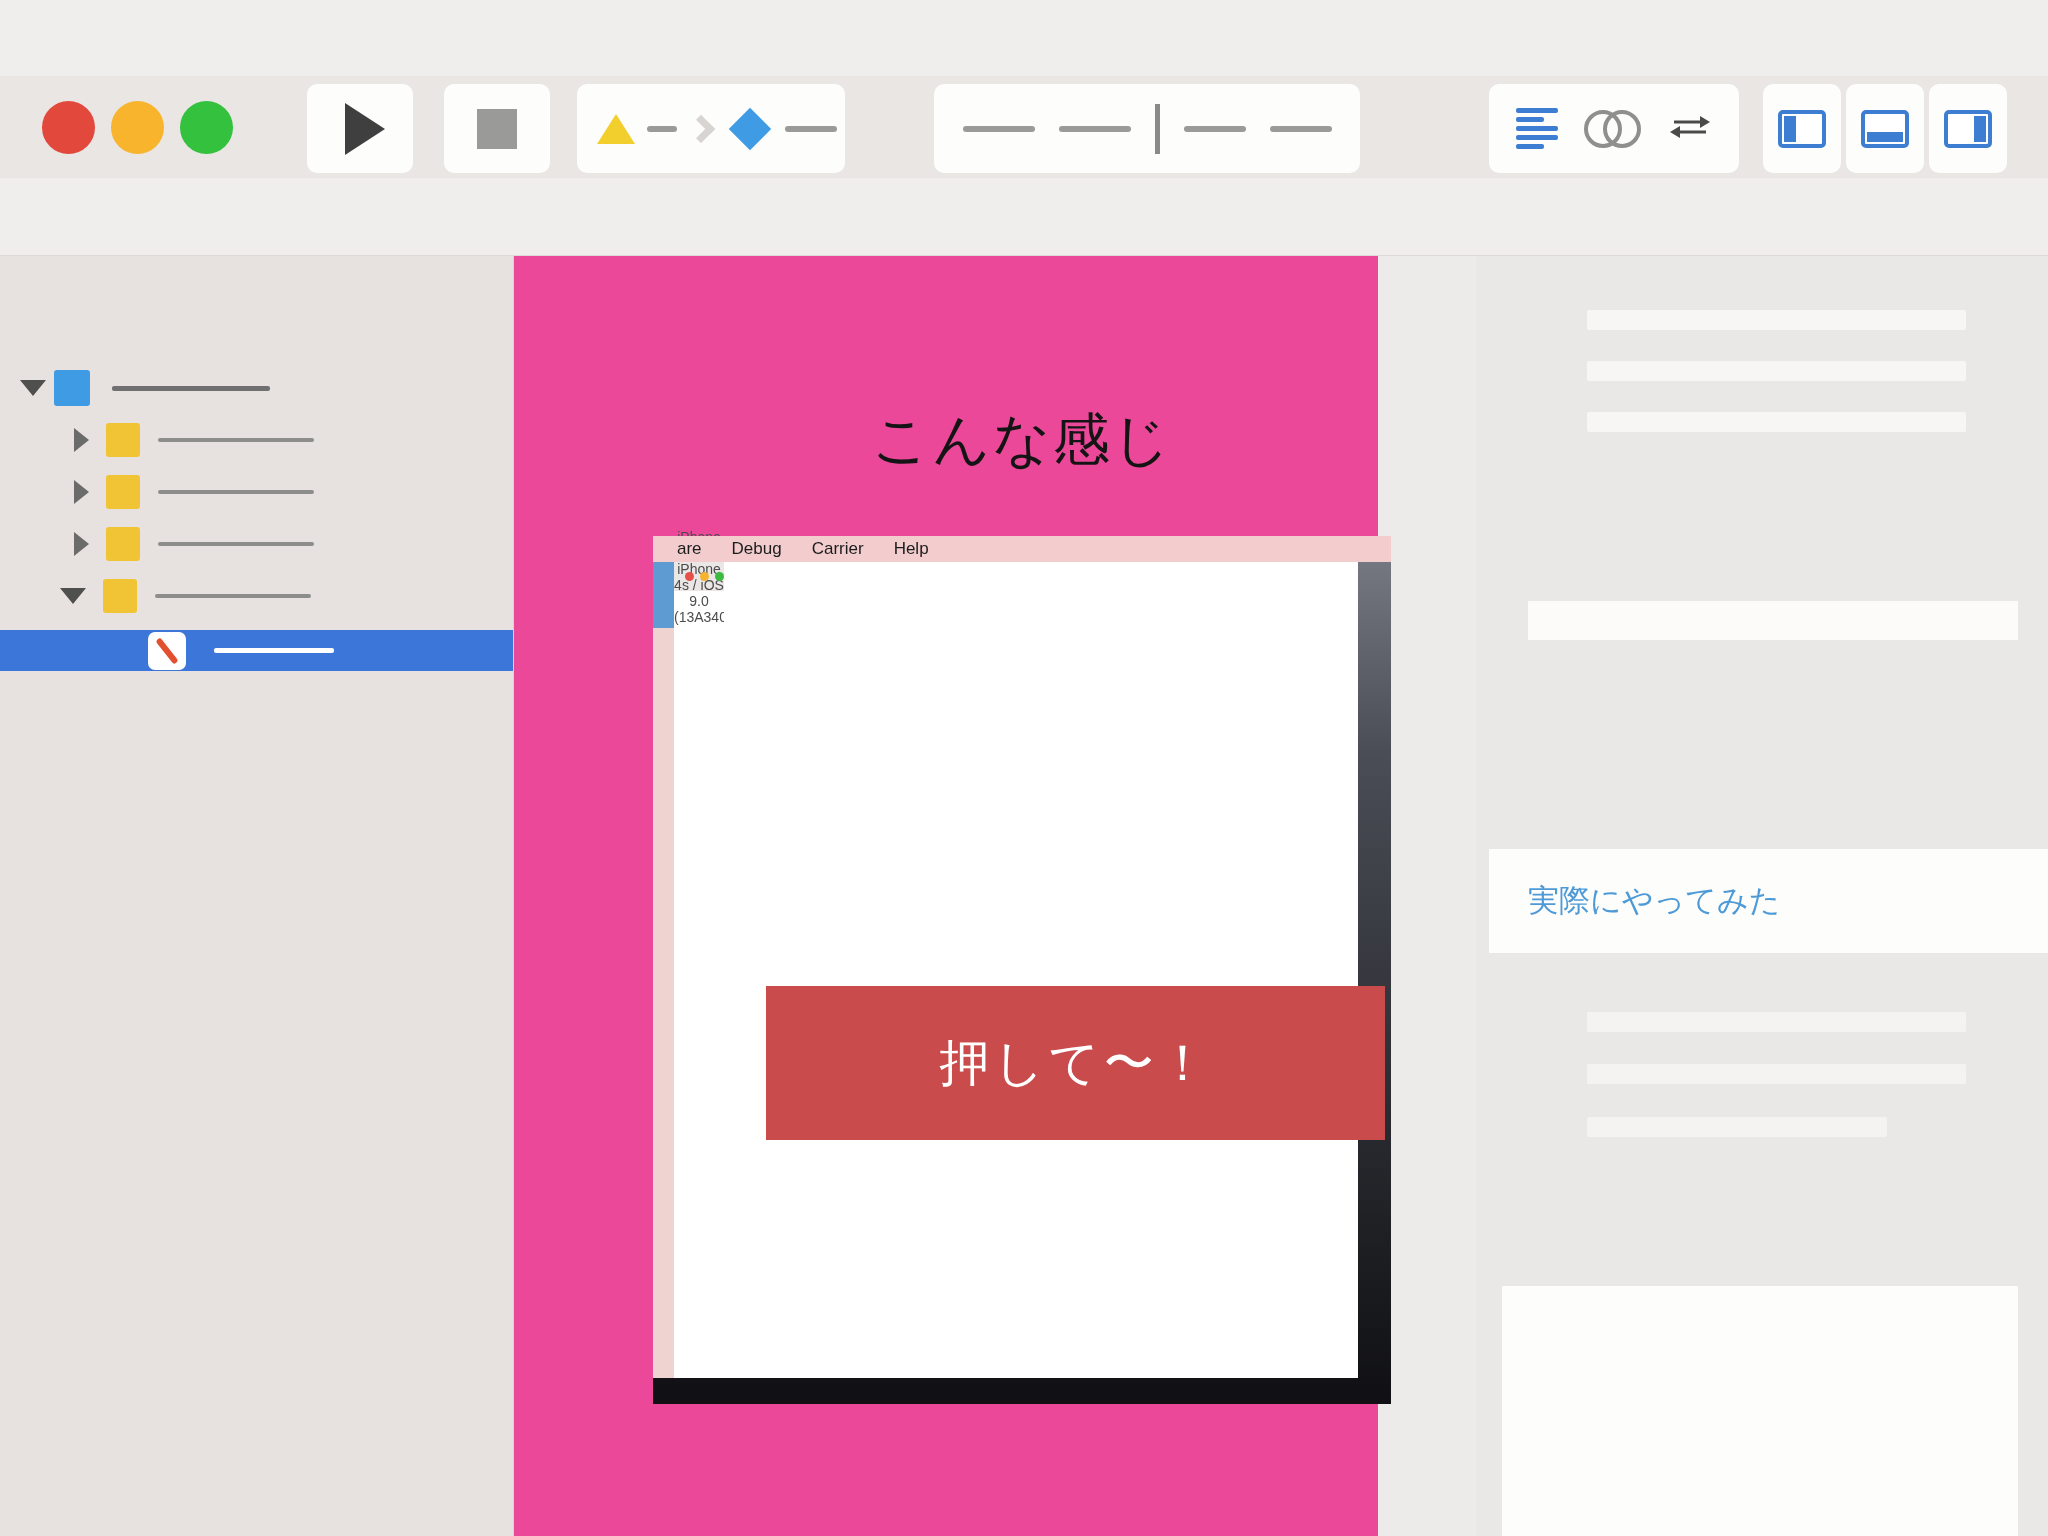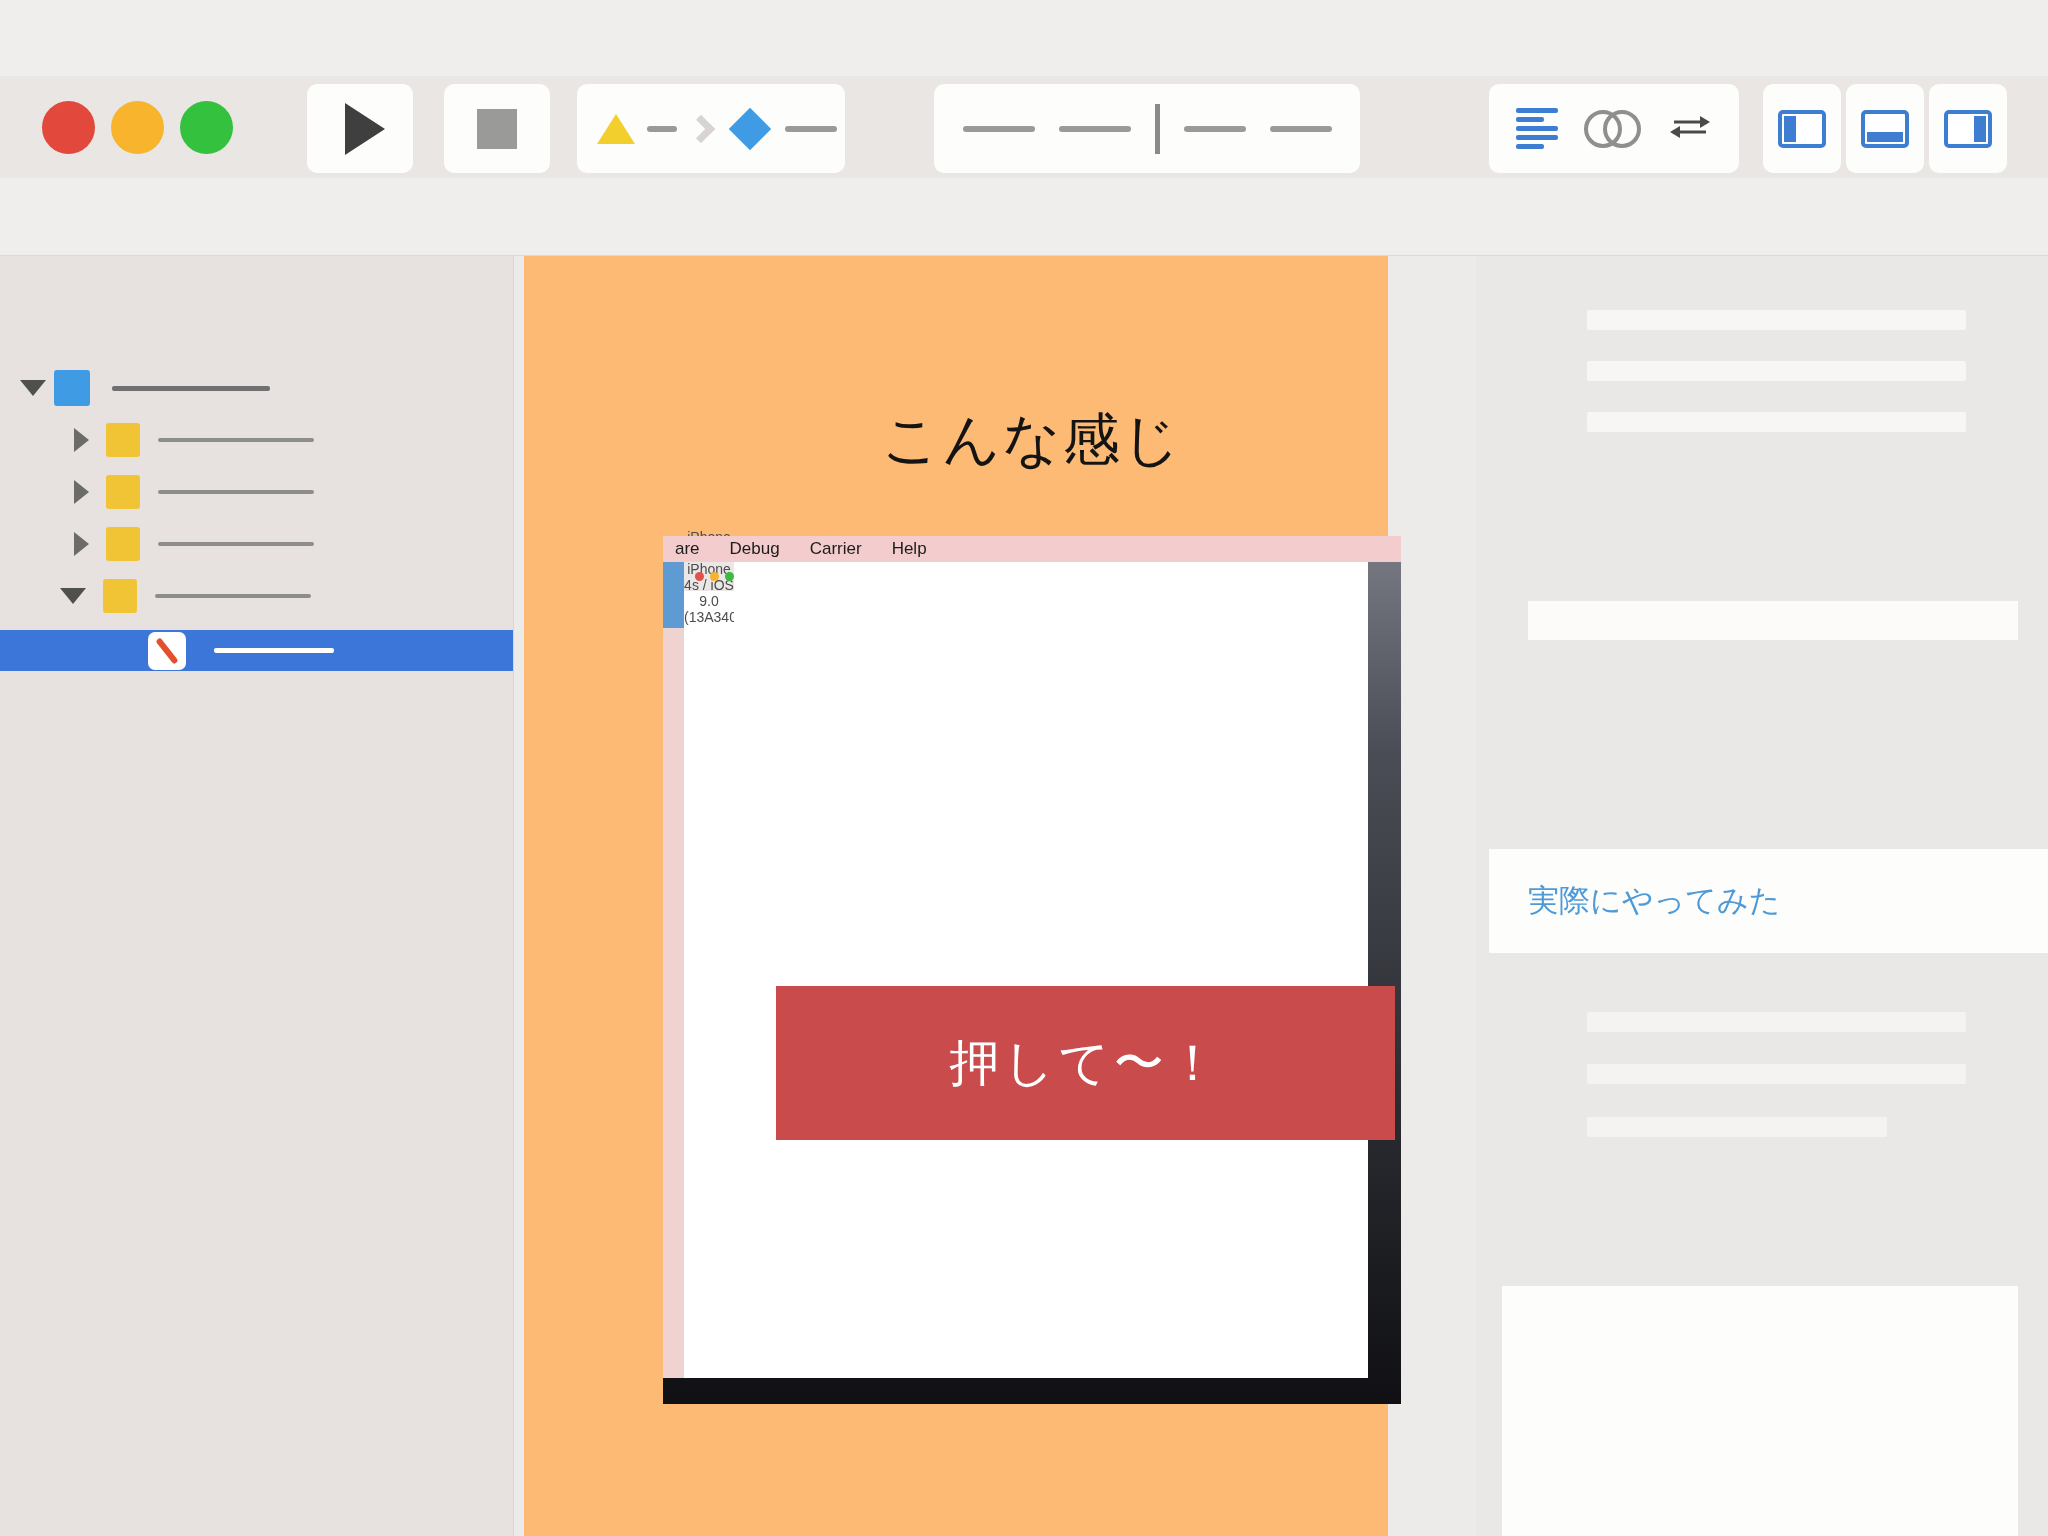--- a/index.html
+++ b/index.html
@@ -63,27 +63,27 @@
   .sq-blue   { width: 36px; height: 36px; background: #3f9be3; border-radius: 3px; margin-left: 8px; }
   .sq-yellow { width: 34px; height: 34px; background: #f0c435; border-radius: 3px; margin-left: 17px; }
   .tline      { height: 4px; width: 156px; background: #8d8d8b; border-radius: 2px; margin-left: 18px; }
   .tline.dark { height: 5px; width: 158px; background: #707070; margin-left: 22px; }
   .trow-selected { position: absolute; left: 0; right: 0; top: 374px; height: 41px; background: #3b76d8; display: flex; align-items: center; padding-left: 148px; }
   .sel-icon { width: 38px; height: 38px; background: #fff; border-radius: 7px; display: flex; align-items: center; justify-content: center; overflow: hidden; }
   .sel-diag { width: 6px; height: 30px; background: #e2502f; border-radius: 3px; transform: rotate(-38deg); }
   .sel-line { height: 5px; width: 120px; background: #fff; border-radius: 2px; margin-left: 28px; }
 
   
-  .main { position: absolute; left: 514px; top: 256px; width: 864px; bottom: 0; background: #fdba74; margin-left: 10px; }
+  .main { position: absolute; left: 514px; top: 256px; width: 864px; bottom: 0; background: #ec4899; }
   .heading { position: absolute; left: 139px; top: 146px; width: 738px; text-align: center; font-size: 57px; color: #141414; letter-spacing: 2px; }
 
   .shot { position: absolute; left: 139px; top: 280px; width: 738px; height: 868px;
           background: linear-gradient(180deg, #7a7d85 0%, #4a4d55 25%, #1b1c20 85%, #101014 100%); }
   .shot-menubar { position: absolute; left: 0; top: 0; right: 0; height: 26px; background: #f3cdce;
-                  display: flex; align-items: center; gap: 30px; padding-left: 12px; font-size: 17px; color: #1c1c1c; }
+                  display: flex; align-items: center; gap: 30px; padding-left: 24px; font-size: 17px; color: #1c1c1c; }
   .shot-leftstrip { position: absolute; left: 0; top: 26px; width: 21px; bottom: 26px; background: #eed3d1; }
   .strip-blue { position: absolute; left: 0; top: 0; width: 21px; height: 66px; background: #5e9bd3; }
   .shot-window { position: absolute; left: 21px; top: 26px; right: 33px; bottom: 26px; background: #fff; display: flex; flex-direction: row; }
   .sw-titlebar { height: 29px; background: #eae7e6; position: relative; display: flex; align-items: center; flex: none; }
   .dot { width: 9px; height: 9px; border-radius: 50%; z-index: 1; }
   .dot.r { background: #e5504a; margin-left: 11px; }
   .dot.y { background: #f5b32f; margin-left: 6px; }
   .dot.g { background: #3dbb41; margin-left: 6px; }
   .sw-title { position: absolute; left: 0; right: 0; text-align: center; font-size: 14px; color: #4c4c4c; }
   .sw-statusbar { height: 39px; background: #fff; display: flex; align-items: center; position: relative; flex: none; }

